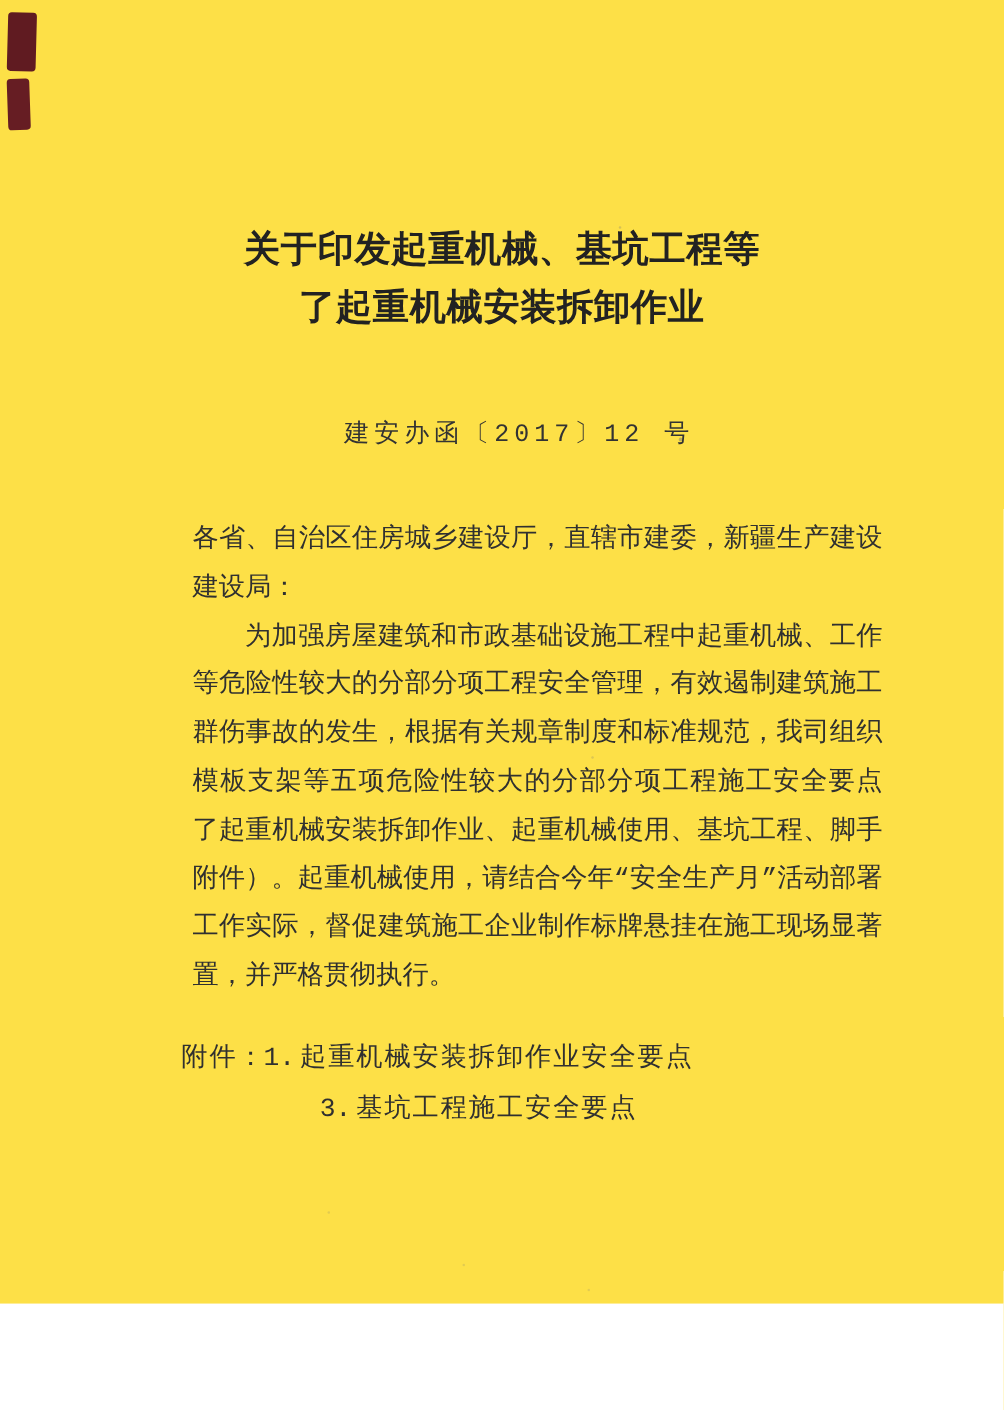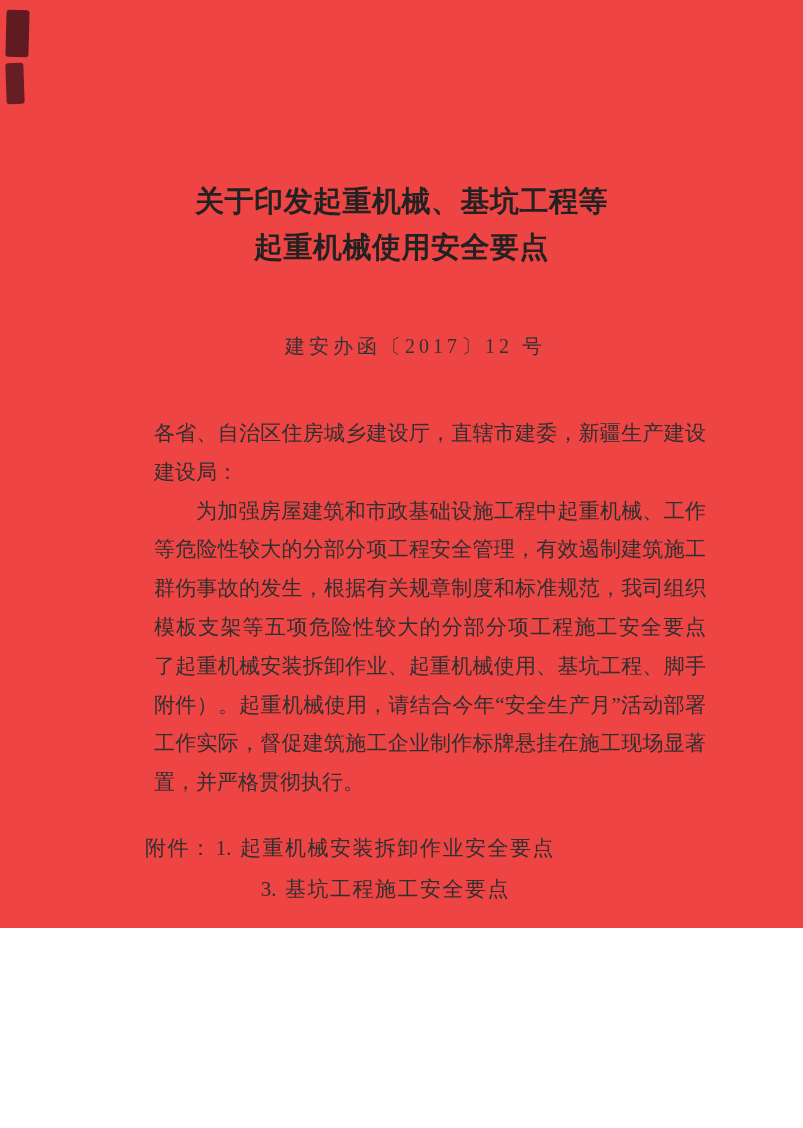--- a/index.html
+++ b/index.html
@@ -1,22 +1,22 @@
 <!DOCTYPE html>
 <html><head>
 <meta charset="utf-8">
 <style>
   html, body { margin: 0; padding: 0; background: #ffffff; }
   .page {
     position: relative;
     width: 803px;
-    height: 928px;
-    background: #ef4444;
+    height: 1043px;
+    background: #fde047;
     overflow: hidden;
-    font-family: Liberation Serif, serif;
+    font-family: Liberation Mono, monospace;
     color: #2f2f2f;
   }
 
   
   .stain {
     position: absolute;
     background: #5e1a20;
     border-radius: 3px;
   }
   .stain.s1 { left: 6px;  top: 10px; width: 23px; height: 47px; transform: rotate(1.5deg); background:#601b21; }
@@ -104,21 +104,21 @@
   <div class="speck" style="left:167px;top:769px;width:2px;height:3px;opacity:.35;"></div>
   <div class="speck" style="left:473px;top:605px;width:2px;height:2px;opacity:.25;"></div>
   <div class="speck" style="left:262px;top:969px;width:2px;height:2px;opacity:.2;"></div>
   <div class="speck" style="left:370px;top:1011px;width:2px;height:2px;opacity:.2;"></div>
   <div class="speck" style="left:470px;top:1031px;width:2px;height:2px;opacity:.2;"></div>
   <div class="speck" style="left:309px;top:1082px;width:2px;height:2px;opacity:.2;"></div>
   <div class="speck" style="left:194px;top:1048px;width:2px;height:2px;opacity:.18;"></div>
 
   <div class="title-block">
     <div>关于印发起重机械、基坑工程等</div>
-    <div>起重机械使用安全要点</div>
+    <div>了起重机械安装拆卸作业</div>
   </div>
 
   <div class="doc-number">建安办函〔2017〕12 号</div>
 
   <div class="letter-body">
     <div class="bline">各省、自治区住房城乡建设厅，直辖市建委，新疆生产建设兵团</div>
     <div class="bline last">建设局：</div>
     <div class="bline indent">为加强房屋建筑和市政基础设施工程中起重机械、工作实际</div>
     <div class="bline">等危险性较大的分部分项工程安全管理，有效遏制建筑施工群死</div>
     <div class="bline">群伤事故的发生，根据有关规章制度和标准规范，我司组织制定</div>

